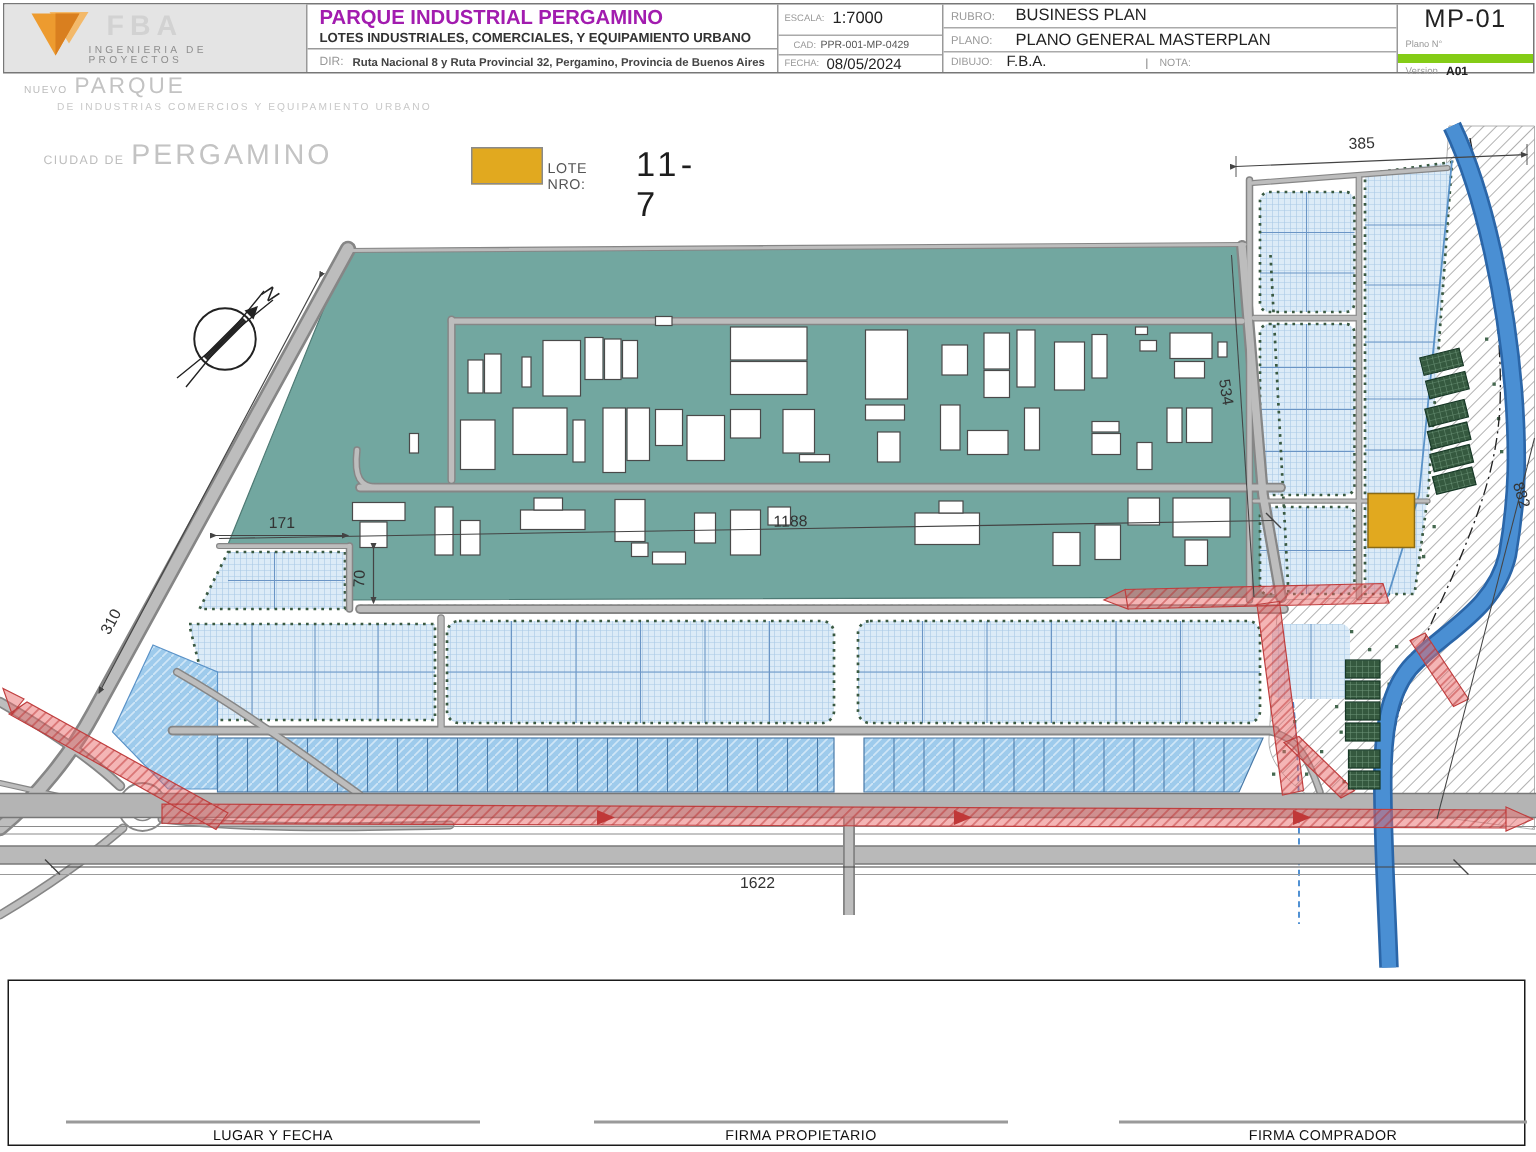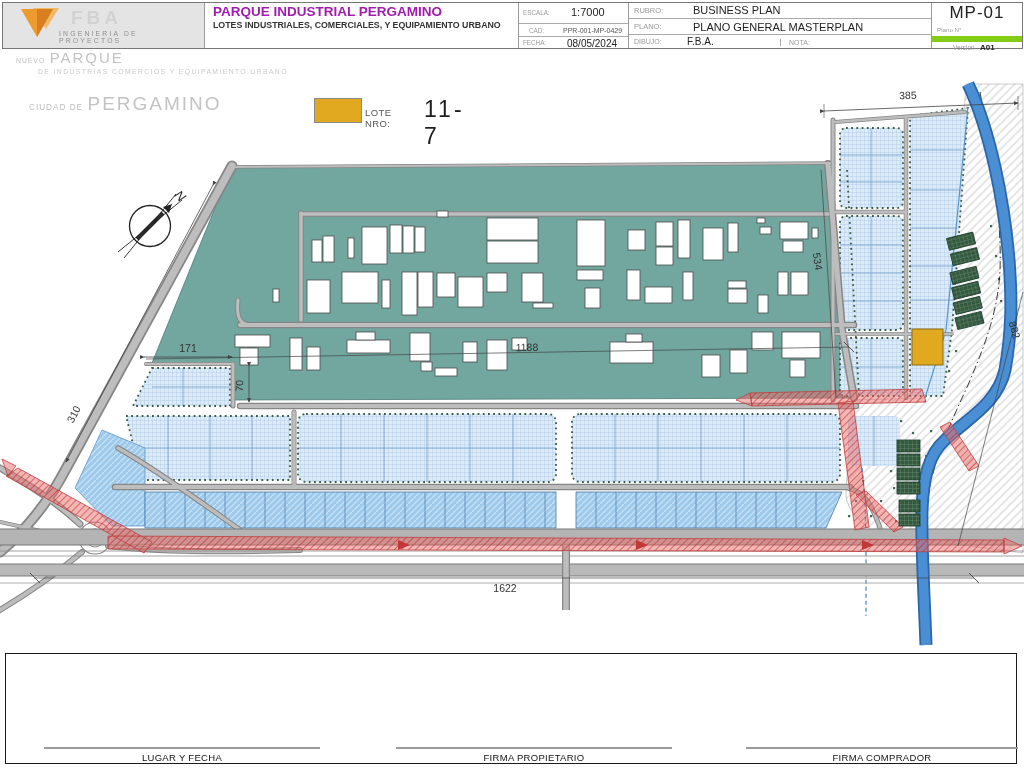--- a/index.html
+++ b/index.html
@@ -1,18 +1,18 @@
 <!DOCTYPE html>
 <html><head>
 <meta charset="utf-8">
 <style>
   html,body{margin:0;padding:0;background:#fff;}
   .page{position:relative;width:1024px;height:768px;background:#fff;overflow:hidden;
         font-family:"Liberation Sans", sans-serif;}
-  .abs{position:absolute;margin-left:16px;}
+  .abs{position:absolute;}
   
   .tblock{position:absolute;left:2px;top:2px;width:1019px;height:45px;border:1px solid #777;background:#fff;}
   .cell{position:absolute;top:0;height:100%;border-left:1px solid #999;box-sizing:border-box;}
   .logo-cell{left:0;width:201px;border-left:none;background:#e4e4e4;}
   .logo-mark{position:absolute;left:16px;top:4px;}
   .logo-fba{position:absolute;left:68px;top:4px;font-size:19px;letter-spacing:4px;color:#d2d2d2;font-weight:bold;}
   .logo-tag{position:absolute;left:56px;top:27px;font-size:6.8px;letter-spacing:2.2px;color:#8f8f8f;}
   .title-cell{left:201px;width:314px;}
   .t-title{position:absolute;left:8px;top:1px;font-size:13.5px;font-weight:600;color:#a21caf;white-space:nowrap;}
   .t-sub{position:absolute;left:8px;top:17px;font-size:8.8px;font-weight:600;color:#333;white-space:nowrap;}
@@ -383,20 +383,24 @@
         <polygon points="2,2 34,2 18,30" fill="#ED9B2F"></polygon>
         <polygon points="18,2 34,2 18,30" fill="#d97f1f"></polygon>
       </svg>
       <div class="logo-fba">FBA</div>
       <div class="logo-tag">INGENIERIA DE PROYECTOS</div>
     </div>
 
     <div class="cell title-cell">
       <div class="t-title">PARQUE INDUSTRIAL PERGAMINO</div>
       <div class="t-sub">LOTES INDUSTRIALES, COMERCIALES, Y EQUIPAMIENTO URBANO</div>
+      <div class="t-dir">
+        <span class="t-dir-lab">DIR:</span>
+        <span class="t-dir-val">Ruta Nacional 8 y Ruta Provincial 32, Pergamino, Provincia de Buenos Aires</span>
+      </div>
     </div>
 
     <div class="cell meta-cell">
       <div class="m-row m1">
         <span class="m-lab" style="top:6px;">ESCALA:</span>
         <span class="abs" style="left:36px;top:3px;font-size:11px;color:#222;">1:7000</span>
       </div>
       <div class="m-row m2">
         <span class="m-lab" style="top:3px;left:10px;">CAD:</span>
         <span class="abs" style="left:28px;top:3px;font-size:7px;color:#555;">PPR-001-MP-0429</span>

